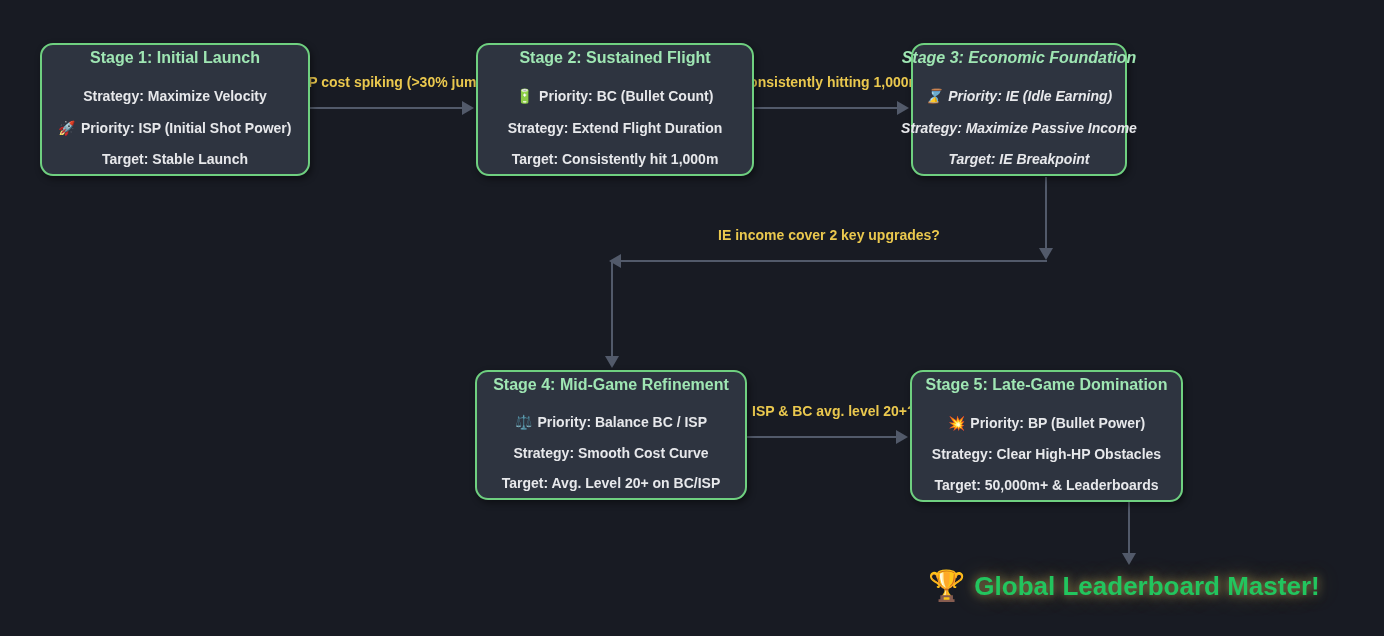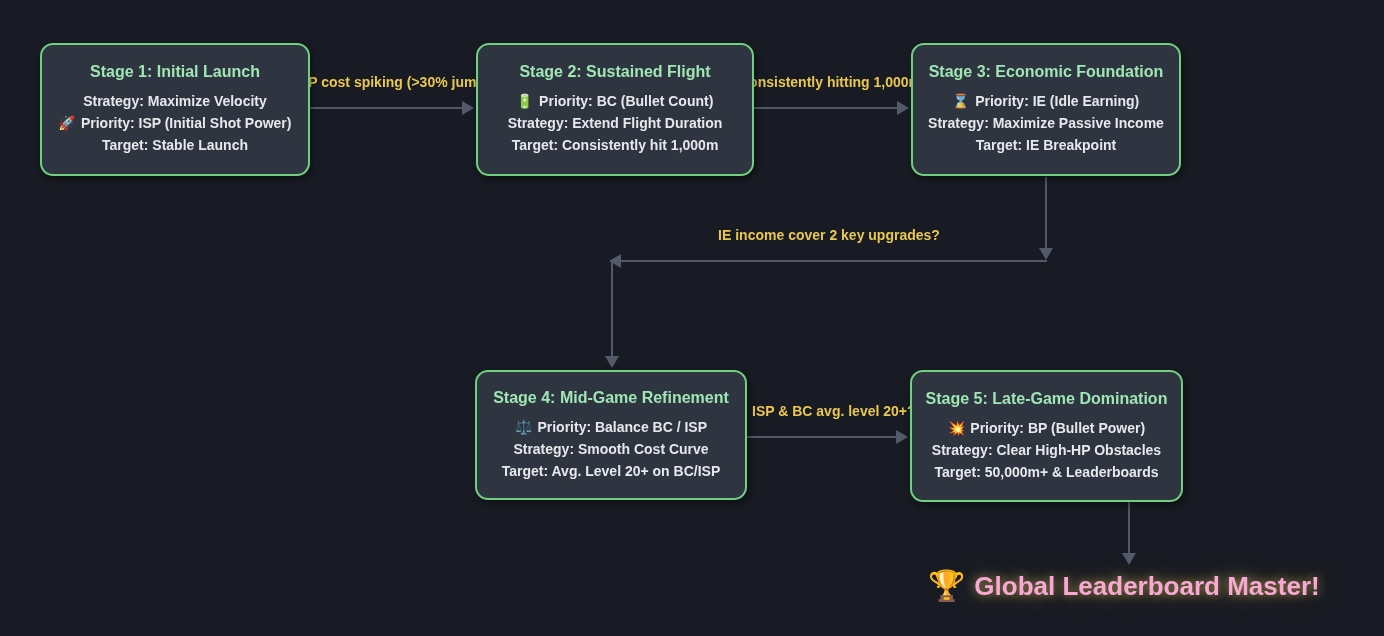--- a/index.html
+++ b/index.html
@@ -18,21 +18,21 @@
   
   .node {
     position: absolute;
     box-sizing: border-box;
     background: #2e3440;
     border: 2px solid #6fd080;
     border-radius: 13px;
     box-shadow: 2px 3px 7px rgba(0,0,0,0.45);
     display: flex;
     flex-direction: column;
-    justify-content: center;
+    justify-content: space-between;
     align-items: center;
     z-index: 2;
     padding: 4px 6px;
   }
   .node-title {
     font-size: 16px;
     font-weight: bold;
     color: #9fe6b3;
     margin-bottom: 9px;
     white-space: nowrap;
@@ -42,21 +42,21 @@
     font-weight: bold;
     color: #e7e8eb;
     line-height: 22px;
     white-space: nowrap;
     text-align: center;
   }
   .node-line .emoji { margin-right: 5px; font-weight: normal; }
 
   .n1 { left: 40px;  top: 43px;  width: 270px; height: 133px; }
   .n2 { left: 476px; top: 43px;  width: 278px; height: 133px; }
-  .n3 { left: 911px; top: 43px;  width: 270px; height: 133px; }
+  .n3 { left: 911px; top: 43px;  width: 216px; height: 133px; font-style: italic; }
   .n4 { left: 475px; top: 370px; width: 272px; height: 130px; }
   .n5 { left: 910px; top: 370px; width: 273px; height: 132px; }
 
   
   .hline, .vline { position: absolute; background: #525a6a; z-index: 1; }
   .hline { height: 2px; }
   .vline { width: 2px; }
   .arrow { position: absolute; width: 0; height: 0; z-index: 1; }
   .arrow.right { border-top: 7px solid transparent; border-bottom: 7px solid transparent; border-left: 12px solid #525a6a; }
   .arrow.left  { border-top: 7px solid transparent; border-bottom: 7px solid transparent; border-right: 12px solid #525a6a; }
@@ -81,21 +81,21 @@
     left: 928px; top: 567px;
     display: flex;
     align-items: center;
     gap: 9px;
     z-index: 2;
   }
   .final .trophy { font-size: 30px; line-height: 38px; }
   .final .final-text {
     font-size: 26px;
     font-weight: bold;
-    color: #f9a8d4;
+    color: #22c55e;
     white-space: nowrap;
     text-shadow: 0 0 10px rgba(248,216,104,0.55), 0 0 22px rgba(248,216,104,0.35);
   }
 </style>
 </head>
 <body>
 
 <div class="canvas">
 
   <div class="node n1">

